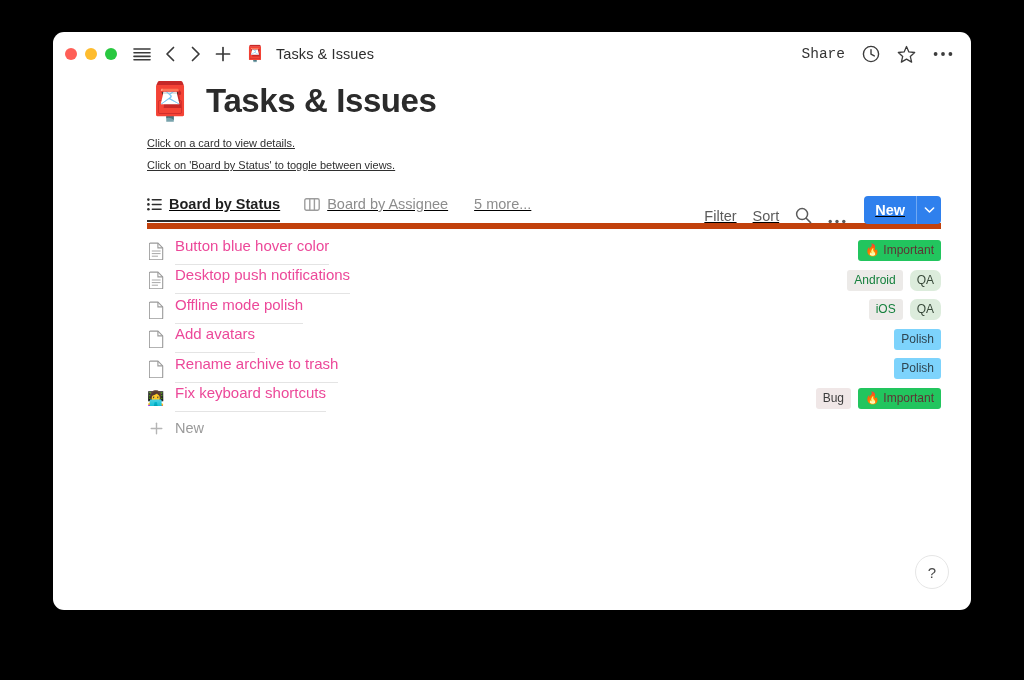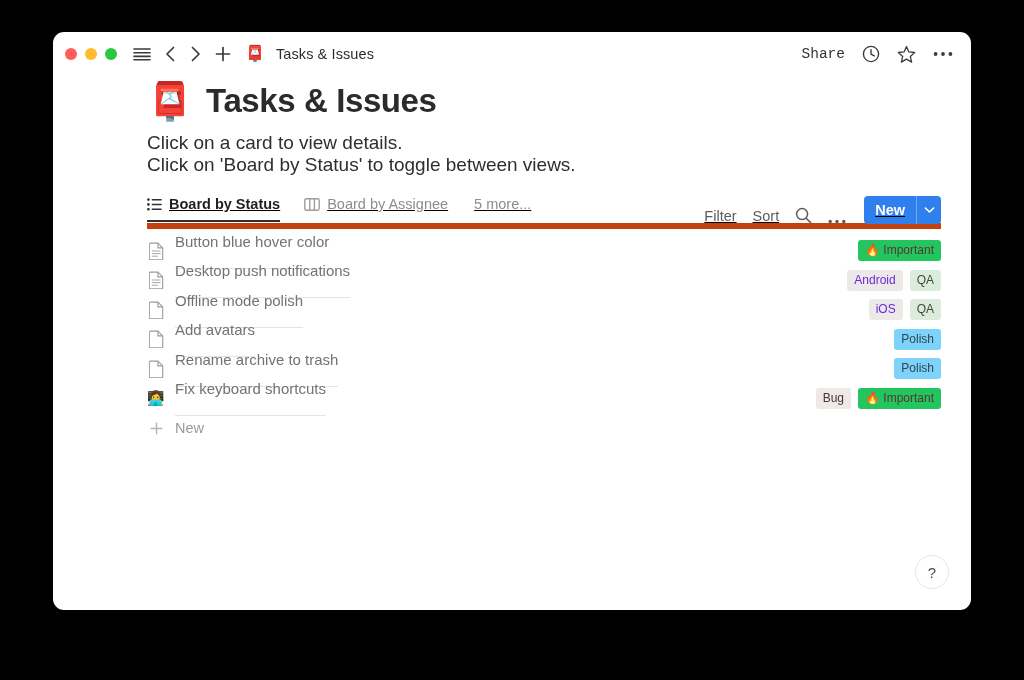--- a/index.html
+++ b/index.html
@@ -84,23 +84,24 @@
   }
   #postbox-big { font-size: 37px; line-height: 1; margin-right: 13px; }
   #page-title {
     font-size: 33px;
     font-weight: bold;
     color: #2b2b2b;
     letter-spacing: -.4px;
   }
 
   .subline {
-    font-size: 19px;
+    font-size: 11px;
     color: #2f2f2f;
     line-height: 22px;
+    text-decoration: underline;
   }
   #sub1 { margin-top: 12px; }
 
   
   #tabbar {
     margin-top: 20px;
     height: 33px;
     display: flex; align-items: flex-start;
     position: relative;
     border-bottom: 6px solid #c2410c;
@@ -159,38 +160,38 @@
     cursor: pointer;
   }
   .row-ico {
     width: 18px; margin-right: 10px;
     display: flex; align-items: center; justify-content: center;
     flex: none;
   }
   .row-emoji { font-size: 14px; line-height: 1; }
   .row-title {
     font-size: 15px;
-    color: #737373;
+    color: #ec4899;
     border-bottom: 1px solid #e4e4e4;
-    padding-bottom: 18px;
+    padding-bottom: 10px;
     white-space: nowrap;
   }
   .row-tags {
     margin-left: auto;
     display: flex; align-items: center; gap: 7px;
   }
   .tag {
     font-size: 12px;
     line-height: 1;
     padding: 4px 7px 5px;
     border-radius: 3px;
     white-space: nowrap;
   }
-  .tag.gray   { background: #eceae8; color: #6d28d9; }
-  .tag.green  { background: #dcecdc; color: #38493a; }
+  .tag.gray   { background: #eceae8; color: #15803d; }
+  .tag.green  { background: #dcecdc; color: #38493a; border-radius: 7px; }
   .tag.blue   { background: #7dd3fc; color: #2f4652; }
   .tag.pink   { background: #22c55e; color: #5d3434; }
   .tag.graypink { background: #f0e7e7; color: #3c3c3c; }
 
   #new-row {
     display: flex; align-items: center;
     height: 28px;
     margin-top: 1px;
     cursor: pointer;
   }

